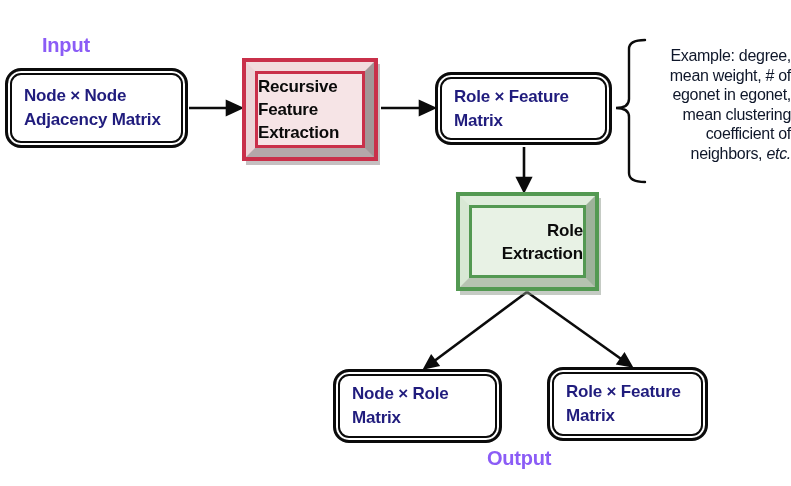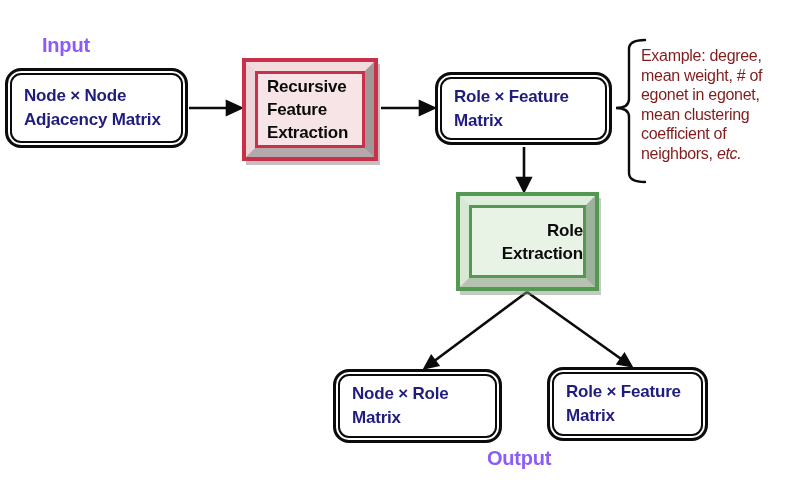--- a/index.html
+++ b/index.html
@@ -63,21 +63,20 @@
     border-width: 9px;
   }
   .box3d .inner {
     box-sizing: border-box;
     width: 100%;
     height: 100%;
     border: 3px solid;
     display: flex;
     flex-direction: column;
     justify-content: center;
-    padding-left: 9px;
     font-weight: bold;
     font-size: 17px;
     line-height: 23px;
     letter-spacing: -0.2px;
     color: #0b0b0b;
   }
   #box-recursive {
     left: 242px; top: 58px; width: 136px; height: 103px;
     border: 4px solid #c9304a;
     box-shadow: 3px 5px 0 -1px rgba(150,140,142,0.55);
@@ -107,24 +106,25 @@
     border-color: #539952;
     background: #e8f2e5;
     text-align: right;
   }
 
   
   #annotation {
     position: absolute;
     left: 641px; top: 46px;
     width: 150px;
-    color: #7f1d1d;
+    color: #0f172a;
     font-size: 16px;
     line-height: 19.5px;
     letter-spacing: -0.3px;
+    text-align: right;
   }
   #annotation .ital { font-style: italic; }
 
   
   #connectors {
     position: absolute;
     left: 0; top: 0;
     pointer-events: none;
   }
 </style>

